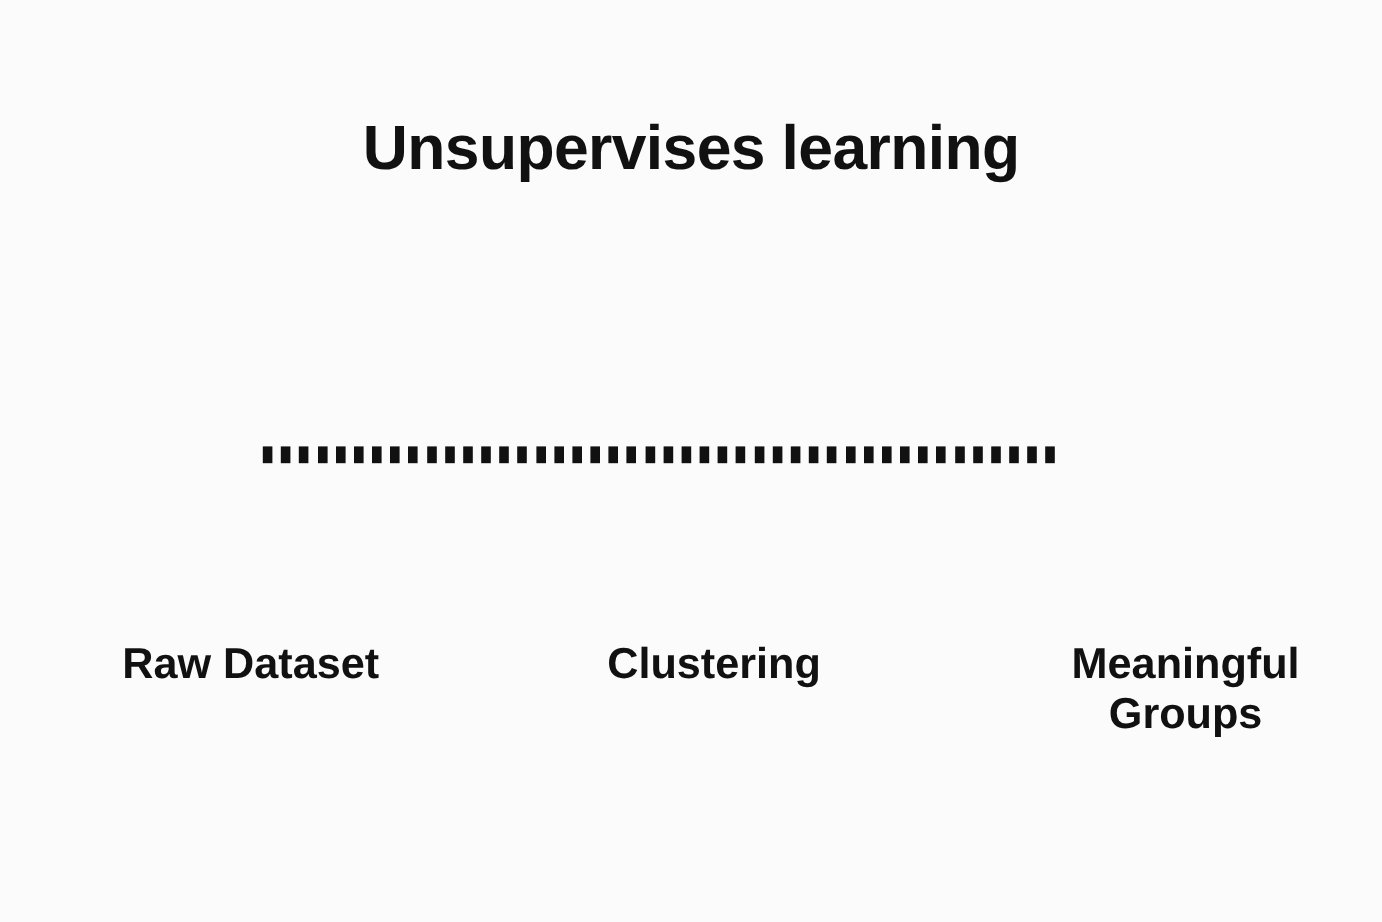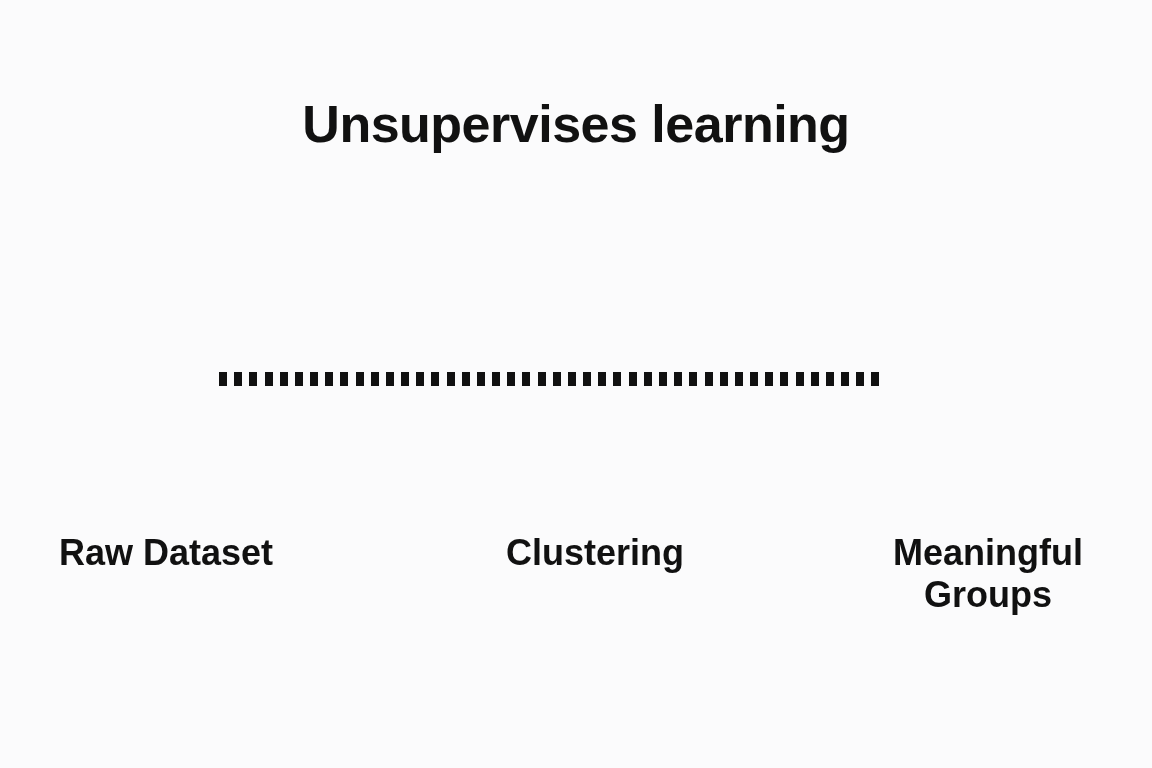--- a/index.html
+++ b/index.html
@@ -63,20 +63,21 @@
     font-size: 36px;
     font-weight: 700;
     color: #111111;
     line-height: 1.17;
     text-align: center;
   }
 
   #stage-label-raw-dataset {
     left: 16px;
     width: 300px;
+    text-align: right;
   }
 
   #stage-label-clustering {
     left: 445px;
     width: 300px;
   }
 
   #stage-label-meaningful-groups {
     left: 878px;
     width: 220px;

